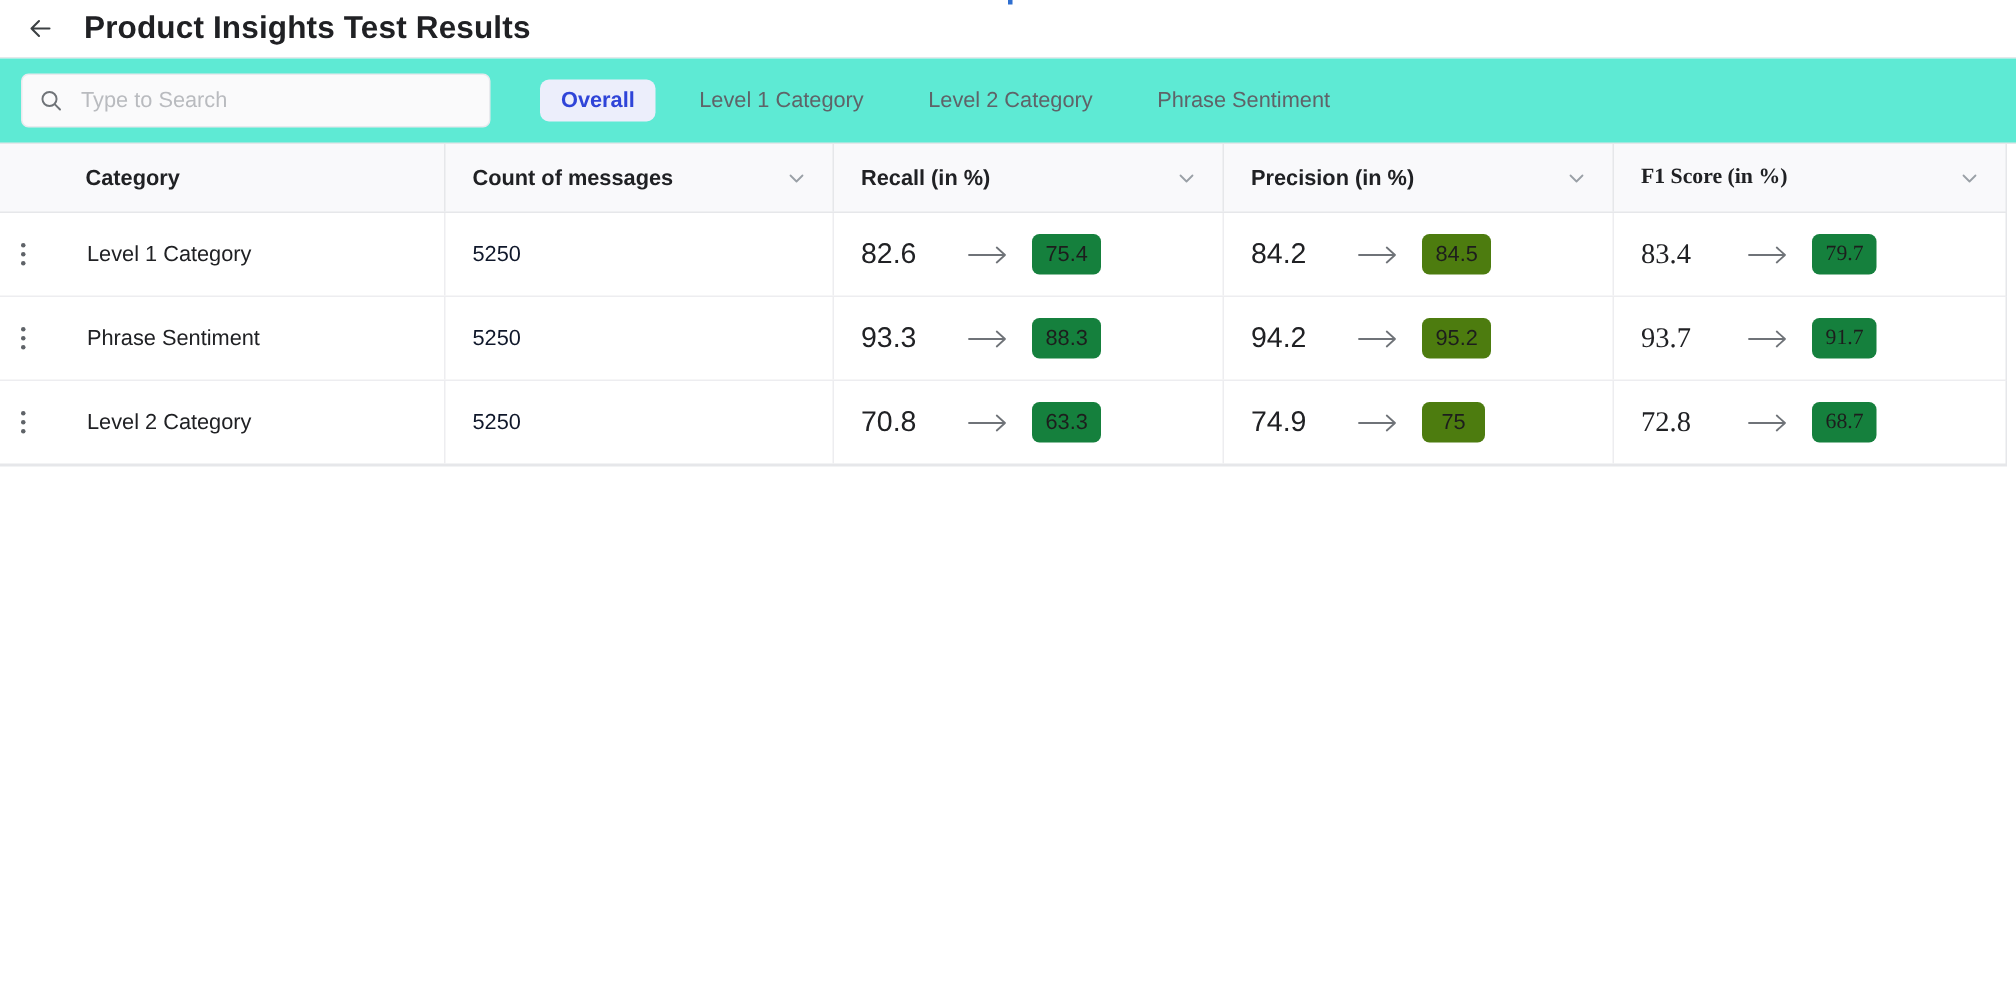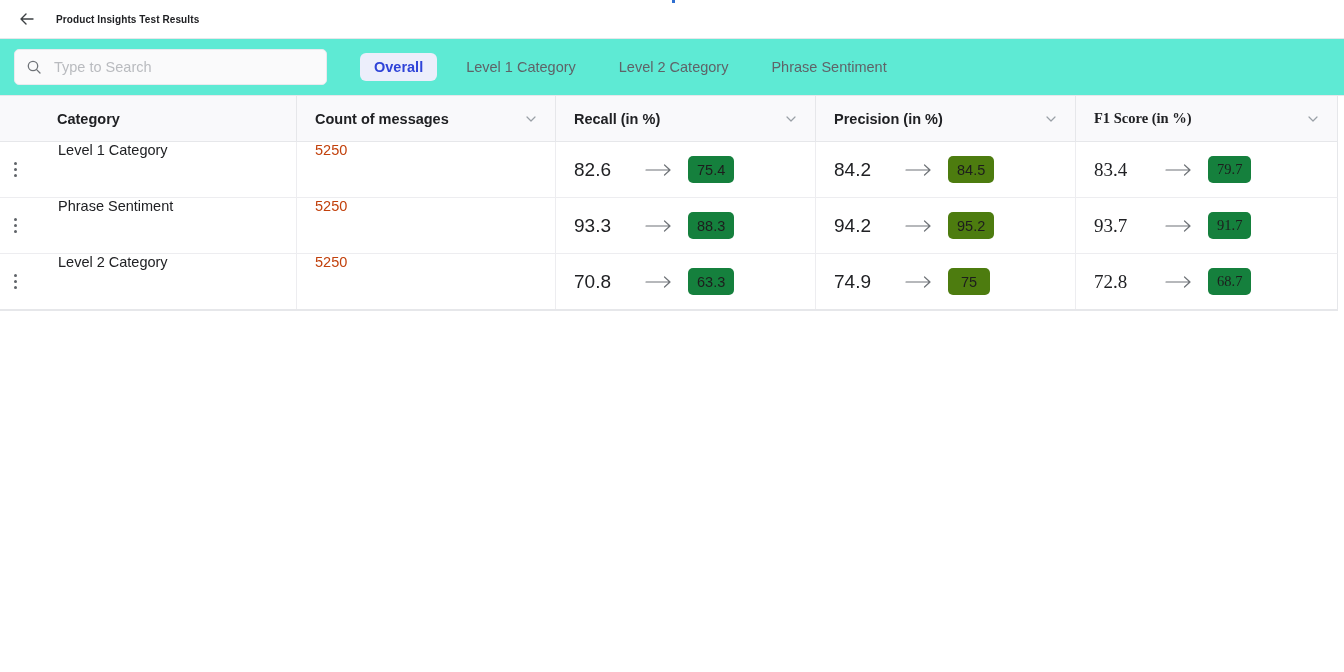--- a/index.html
+++ b/index.html
@@ -42,21 +42,21 @@
     display: flex;
     align-items: center;
     justify-content: center;
     cursor: pointer;
     color: #3c4043;
     flex: 0 0 auto;
   }
   .back-btn svg { display:block; }
   .page-title {
     margin-left: 16px;
-    font-size: 10px;
+    font-size: 21px;
     font-weight: bold;
     letter-spacing: 0.1px;
     color: #202124;
   }
 
   
   .toolbar {
     height: 57px;
     display: flex;
     align-items: center;
@@ -140,20 +140,21 @@
     height: 56px;
     background: #ffffff;
     border-bottom: 1px solid #ededf0;
     border-right: 1px solid #e6e7ea;
     box-sizing: border-box;
   }
   .tr:last-child { border-bottom: 1px solid #e6e7ea; }
 
   .cell {
     display: flex;
+    align-items: center;
     box-sizing: border-box;
     border-right: 1px solid #ededf0;
     position: relative;
   }
   .thead-row .cell { border-right: 1px solid #e6e7ea; }
   .cell.last { border-right: none; }
 
   .col-category  { width: 297px; padding-left: 0px; }
   .col-count     { width: 259px; padding-left: 18px; }
   .col-metric    { width: 260px; padding-left: 18px; }
@@ -205,21 +206,21 @@
     background: #5f6368;
   }
   .cat-name {
     font-size: 14.5px;
     color: #202124;
     margin-left: 35px;
     white-space: nowrap;
   }
   .count-val {
     font-size: 14.5px;
-    color: #c2410c;
+    color: #0f172a;
   }
 
   .metric-wrap {
     display: flex;
     align-items: center;
     width: 100%;
   }
   .metric-old {
     font-size: 19px;
     color: #202124;

